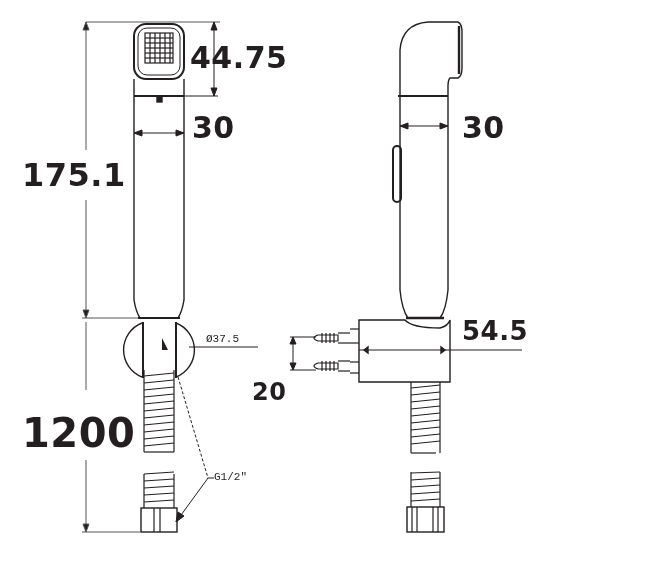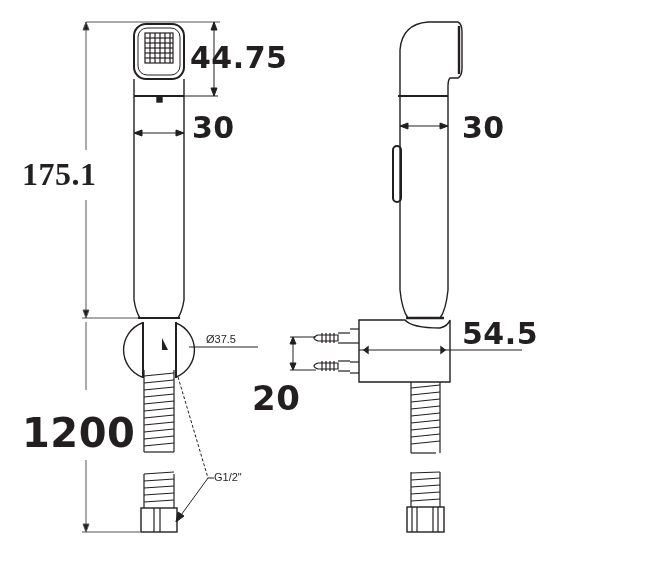--- a/index.html
+++ b/index.html
@@ -1,19 +1,19 @@
 <!DOCTYPE html>
 <html><head>
   <meta charset="utf-8">
   <style>
     html, body { margin: 0; padding: 0; background: #ffffff; }
     body { width: 667px; height: 579px; position: relative; overflow: hidden; font-family: "DejaVu Sans", sans-serif; }
     #drawing { position: absolute; left: 0; top: 0; width: 667px; height: 579px; }
     .dim-label { position: absolute; font-family: "DejaVu Sans", sans-serif; font-weight: bold; color: #231f20; letter-spacing: 0.5px; white-space: nowrap; text-align: center; }
-    .small-label { position: absolute; font-family: Liberation Sans, sans-serif; color: #231f20; font-size: 11px; white-space: nowrap; }
+    .small-label { position: absolute; font-family: Liberation Mono, monospace; color: #231f20; font-size: 11px; white-space: nowrap; }
   </style>
 </head>
 <body>
 
 <svg id="drawing" viewBox="0 0 667 579" xmlns="http://www.w3.org/2000/svg" fill="none" stroke="#231f20" stroke-width="1.4">
 
   <g>
 
     <g stroke="#555" stroke-width="1">
       <line x1="86" y1="22" x2="86" y2="150"></line>
@@ -185,20 +185,20 @@
       <line x1="412" y1="507" x2="412" y2="532"></line>
       <line x1="417" y1="507" x2="417" y2="532"></line>
       <line x1="433" y1="507" x2="433" y2="532"></line>
       <line x1="438" y1="507" x2="438" y2="532"></line>
     </g>
   </g>
 </svg>
 
 <div class="dim-label" style="left:190px; top:40px; font-size:30px;">44.75</div>
 <div class="dim-label" style="left:192px; top:110px; font-size:30px;">30</div>
-<div class="dim-label" style="left:22px; top:156px; font-size:32px;font-family:Liberation Serif, serif;">175.1</div>
+<div class="dim-label" style="left:22px; top:156px; font-size:32px;">175.1</div>
 <div class="dim-label" style="left:22px; top:410px; font-size:40px;">1200</div>
 <div class="small-label" style="left:206px; top:333px;">Ø37.5</div>
 <div class="small-label" style="left:214px; top:471px;">G1/2"</div>
 
 <div class="dim-label" style="left:462px; top:110px; font-size:30px;">30</div>
-<div class="dim-label" style="left:462px; top:316px; font-size:30px;">54.5</div>
-<div class="dim-label" style="left:252px; top:378px; font-size:34px;">20</div>
+<div class="dim-label" style="left:462px; top:316px; font-size:26px;">54.5</div>
+<div class="dim-label" style="left:252px; top:378px; font-size:24px;">20</div>
 
 </body></html>

